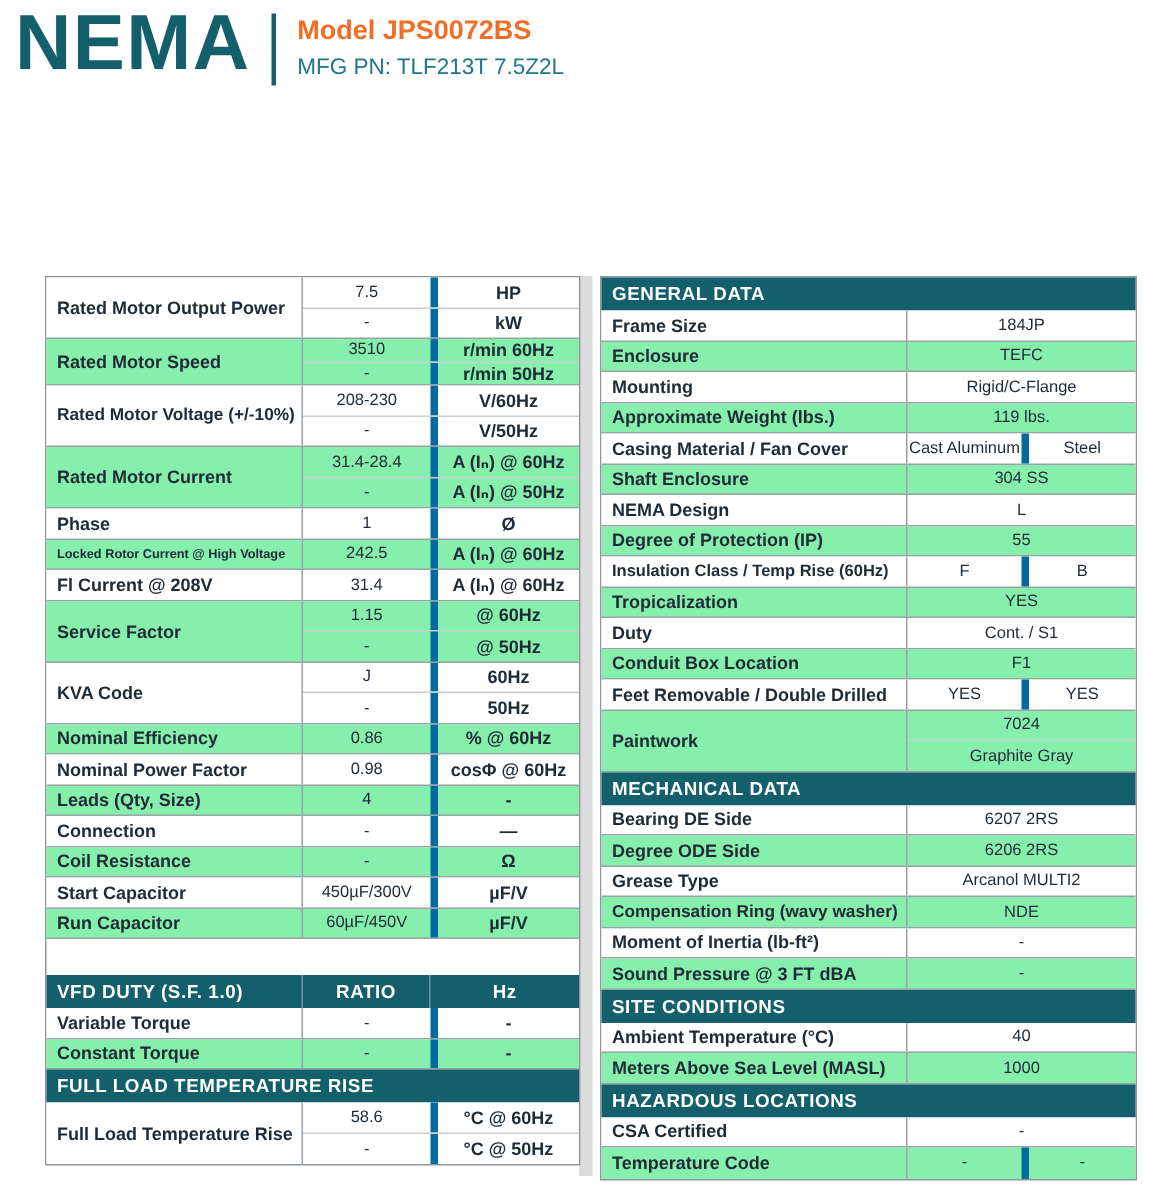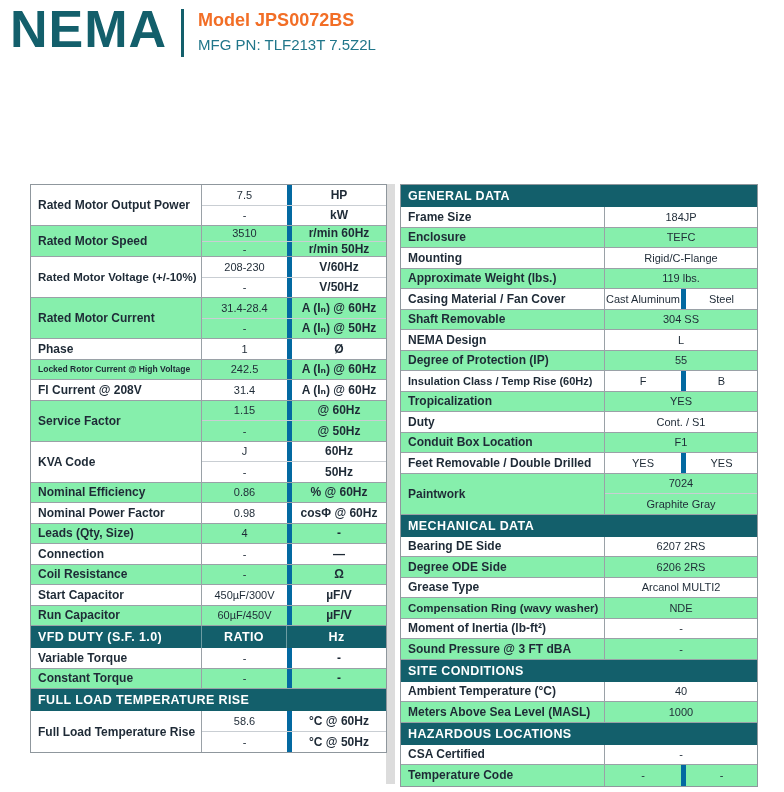--- a/index.html
+++ b/index.html
@@ -214,21 +214,21 @@
     </div>
     <div class="block alt" style="grid-template-columns: 170px 185px; height: 20.5px;">
       <div class="lblcell">Run Capacitor</div>
       <div class="rows">
         <div class="subrow">
           <div class="cell" style="width: 85px;">60µF/450V</div>
           <div class="cell split unit" style="flex: 1 1 0%;">µF/V</div>
         </div>
       </div>
     </div>
-    <div class="sec" style="grid-template-columns: 170px 85px 100px;">
+    <div class="sec" style="grid-template-columns: 170px 85px 100px; margin-top: 24px;">
       <div class="hl">VFD DUTY (S.F. 1.0)</div>
       <div class="hc">RATIO</div>
       <div class="hc">Hz</div>
     </div>
     <div class="block" style="grid-template-columns: 170px 185px; height: 20.5px;">
       <div class="lblcell">Variable Torque</div>
       <div class="rows">
         <div class="subrow">
           <div class="cell" style="width: 85px;">-</div>
           <div class="cell split unit" style="flex: 1 1 0%;">-</div>
@@ -300,21 +300,21 @@
     <div class="block" style="grid-template-columns: 203px 153px; height: 20.5px;">
       <div class="lblcell">Casing Material / Fan Cover</div>
       <div class="rows">
         <div class="subrow">
           <div class="cell" style="width: 76px;">Cast Aluminum</div>
           <div class="cell split" style="flex: 1 1 0%;">Steel</div>
         </div>
       </div>
     </div>
     <div class="block alt" style="grid-template-columns: 203px 153px; height: 20.5px;">
-      <div class="lblcell">Shaft Removable</div>
+      <div class="lblcell">Shaft Enclosure</div>
       <div class="rows">
         <div class="subrow">
           <div class="cell" style="flex: 1 1 0%;">304 SS</div>
         </div>
       </div>
     </div>
     <div class="block" style="grid-template-columns: 203px 153px; height: 20.5px;">
       <div class="lblcell">NEMA Design</div>
       <div class="rows">
         <div class="subrow">

